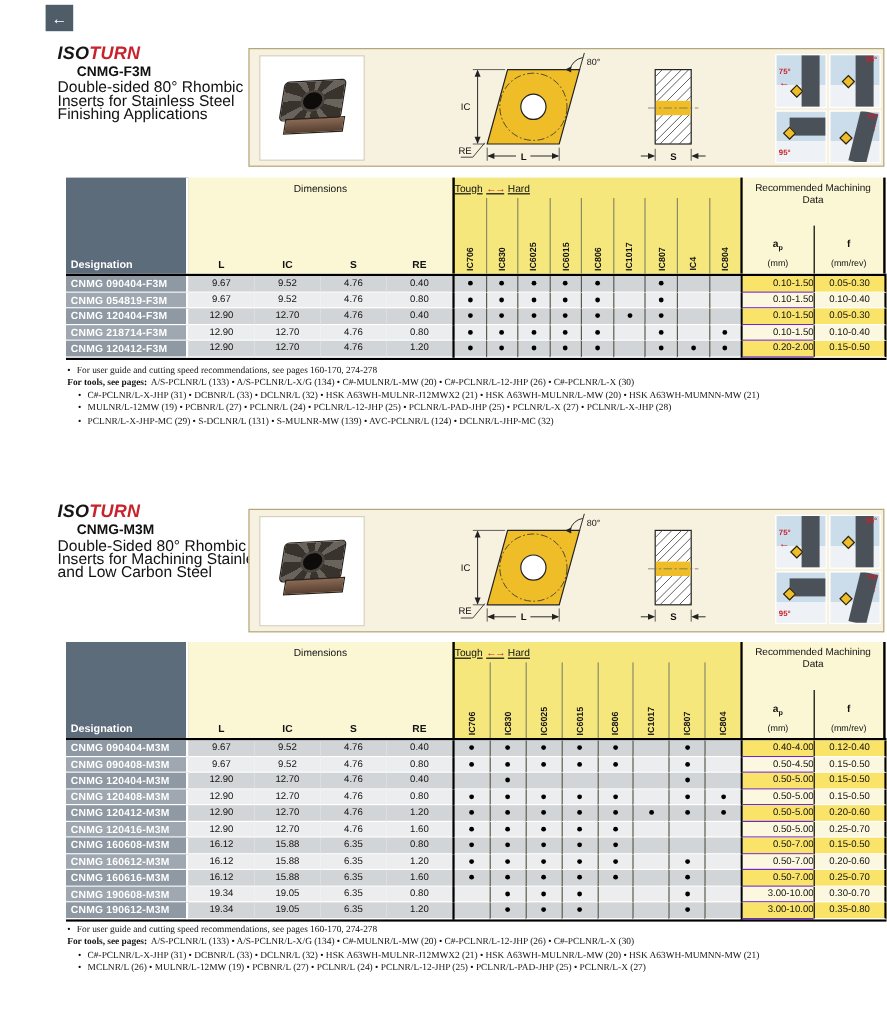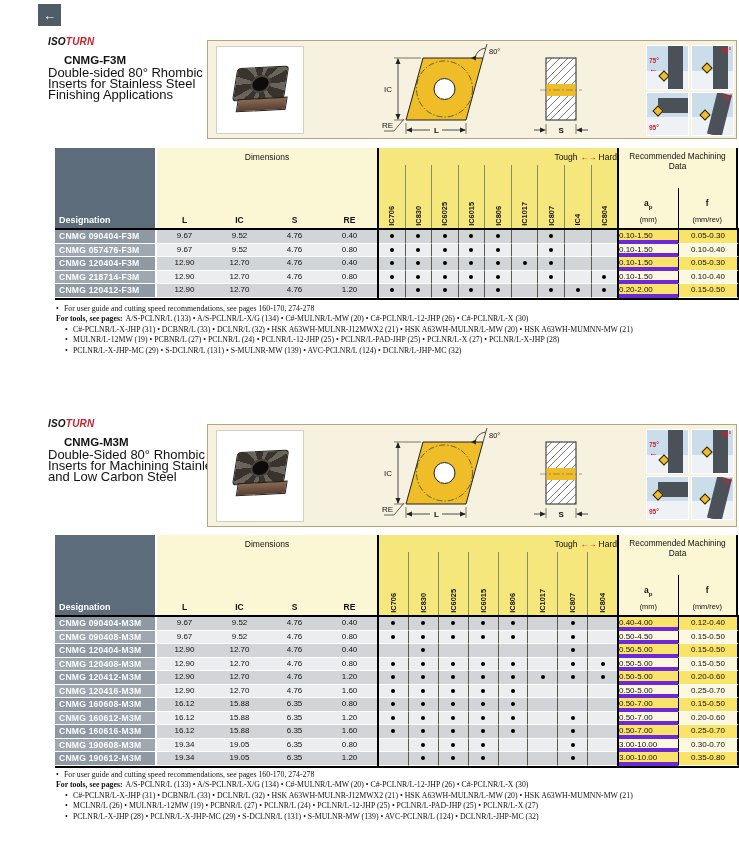--- a/index.html
+++ b/index.html
@@ -8,21 +8,21 @@
   .page { position:relative; width:739px; height:852px; background:#fff; overflow:hidden; }
 
   .back-btn { position:absolute; left:38px; top:4px; width:23px; height:22px;
     background:var(--back-button,#4E5D68); color:#fff; display:flex; align-items:center;
     justify-content:center; font-size:13px; cursor:pointer; }
 
   .catalog-section { position:absolute; left:0; width:739px; }
   .section-0 { top:36px; height:346px; }
   .section-1 { top:418px; height:430px; }
 
-  .logo { position:absolute; left:48px; top:0; font-size:10px; font-weight:bold;
+  .logo { position:absolute; left:48px; top:0; font-size:15px; font-weight:bold;
     font-style:italic; letter-spacing:.2px; }
   .logo-iso { color:#151515; }
   .logo-turn { color:var(--accent-red,#C8232C); }
   .sec-title { position:absolute; left:64px; top:18px; font-size:11.5px; font-weight:bold; }
   .sec-desc { position:absolute; left:48px; top:31px; font-size:13px; line-height:11px; }
 
   
   .diagram-box { position:absolute; left:207px; top:4px; width:530px; height:99px;
     background:var(--diagram-bg,#F7F2DF); border:1px solid var(--diagram-border,#B4A67C); }
   .section-1 .diagram-box { top:6px; height:103px; }
@@ -71,21 +71,21 @@
   .thead { display:flex; height:82px; border-bottom:2px solid #000; }
   .th-designation { width:102px; background:var(--slate-header,#5D6C7A); color:#fff;
     font-weight:bold; font-size:9px; display:flex; align-items:flex-end;
     padding:0 0 3px 4px; border-right:2px solid #fff; }
   .th-dims { position:relative; width:220px; background:var(--pale-yellow,#FBF6D4); }
   .dims-title { text-align:center; font-size:8.5px; margin-top:4px; }
   .dims-cols { position:absolute; bottom:0; left:0; right:0; display:flex; }
   .dim-col { width:55px; text-align:center; font-weight:bold; font-size:8.5px; padding-bottom:3px; }
   .th-grades { position:relative; width:242px; background:var(--grade-yellow,#F6E77C);
     border-left:2px solid #000; border-right:2px solid #000; }
-  .tough-hard { text-align:right; font-size:8.5px; margin-top:4px; }
+  .tough-hard { text-align:left; font-size:8.5px; margin-top:4px;text-decoration:underline; }
   .red-arrow { color:var(--accent-red,#C8232C); font-weight:bold; padding:0 3px; letter-spacing:-1px; }
   .grade-cols { position:absolute; top:17px; bottom:0; left:0; right:0; display:flex; }
   .grade-col { flex:1; display:flex; align-items:flex-end; justify-content:center; border-left:1px solid #8b8b66; }
   .grade-col:first-child { border-left:none; }
   .grade-col span { writing-mode:vertical-rl; transform:rotate(180deg); font-size:7.4px;
     font-weight:bold; margin-bottom:2px; }
   .th-mach { position:relative; width:119px; background:var(--pale-yellow,#FBF6D4);
     border-right:2px solid #000; }
   .mach-title { text-align:center; font-size:8.3px; line-height:9.5px; margin-top:4px; padding:0 8px; }
   .mach-cols { position:absolute; bottom:0; left:0; right:0; height:40px; display:flex; }
@@ -102,21 +102,21 @@
   .trow.odd  .cell-designation { background:var(--designation-dark,#8E99A3); }
   .trow.even .cell-designation { background:var(--designation-light,#9FA8B1); }
   .cell-dim { width:55px; text-align:center; border-bottom:1px solid #fff; }
   .trow.odd  .cell-dim, .trow.odd  .grade-cell { background:var(--row-dark,#D2D5D8); }
   .trow.even .cell-dim, .trow.even .grade-cell { background:var(--row-light,#ECEDEF); }
   .grades-strip { width:242px; display:flex; border-left:2px solid #000; border-right:2px solid #000; }
   .grade-cell { flex:1; position:relative; border-left:1px solid #5a5a4c; border-bottom:1px solid #fff; }
   .grade-cell:first-child { border-left:none; }
   .dot { position:absolute; left:50%; top:50%; width:4px; height:4px; border-radius:50%;
     background:#000; transform:translate(-50%,-50%); }
-  .cell-ap { width:59px; text-align:left; border-bottom:4px solid #6d28d9; }
+  .cell-ap { width:59px; text-align:right; border-bottom:1px solid #6d28d9; }
   .cell-f  { width:61px; text-align:center; border-left:1px solid #000; border-right:2px solid #000;
     border-bottom:1px solid #fff; }
   .trow.odd  .cell-ap, .trow.odd  .cell-f { background:var(--mach-bright,#F9E469); }
   .trow.even .cell-ap, .trow.even .cell-f { background:var(--mach-pale,#FCF8E0); }
 
   .notes { position:absolute; left:56px; top:268px; font-size:7.8px; line-height:10.4px; }
   .section-1 .notes { top:352px; }
   .note-line { white-space:nowrap;font-family:Liberation Serif, serif; }
   .note-line.indent { padding-left:9px; }
   .nbullet { display:inline-block; width:8px; }
@@ -324,21 +324,21 @@
               <div class="grade-cell">
                 <span class="dot"></span>
               </div>
               <div class="grade-cell"></div>
               <div class="grade-cell"></div>
             </div>
             <div class="cell-ap">0.10-1.50</div>
             <div class="cell-f">0.05-0.30</div>
           </div>
           <div class="trow even">
-            <div class="cell-designation">CNMG 057476-F3M</div>
+            <div class="cell-designation">CNMG 054819-F3M</div>
             <div class="cell-dim">9.67</div>
             <div class="cell-dim">9.52</div>
             <div class="cell-dim">4.76</div>
             <div class="cell-dim">0.80</div>
             <div class="grades-strip">
               <div class="grade-cell">
                 <span class="dot"></span>
               </div>
               <div class="grade-cell">
                 <span class="dot"></span>
@@ -971,16 +971,15 @@
             <div class="cell-f">0.35-0.80</div>
           </div>
         </div>
     </div>
 
     <div class="notes">
         <div class="note-line"><span class="nbullet">•</span><span class="ntext">For user guide and cutting speed recommendations, see pages 160-170, 274-278</span></div>
         <div class="note-line"><span class="nprefix">For tools, see pages:</span><span class="ntext">A/S-PCLNR/L (133) • A/S-PCLNR/L-X/G (134) • C#-MULNR/L-MW (20) • C#-PCLNR/L-12-JHP (26) • C#-PCLNR/L-X (30)</span></div>
         <div class="note-line indent"><span class="nbullet">•</span><span class="ntext">C#-PCLNR/L-X-JHP (31) • DCBNR/L (33) • DCLNR/L (32) • HSK A63WH-MULNR-J12MWX2 (21) • HSK A63WH-MULNR/L-MW (20) • HSK A63WH-MUMNN-MW (21)</span></div>
         <div class="note-line indent"><span class="nbullet">•</span><span class="ntext">MCLNR/L (26) • MULNR/L-12MW (19) • PCBNR/L (27) • PCLNR/L (24) • PCLNR/L-12-JHP (25) • PCLNR/L-PAD-JHP (25) • PCLNR/L-X (27)</span></div>
-        <div class="note-line indent"><span class="nbullet">•</span><span class="ntext">PCLNR/L-X-JHP (28) • PCLNR/L-X-JHP-MC (29) • S-DCLNR/L (131) • S-MULNR-MW (139) • AVC-PCLNR/L (124) • DCLNR/L-JHP-MC (32)</span></div>
       </div>
   </section>
 </div>
 
 </body></html>

